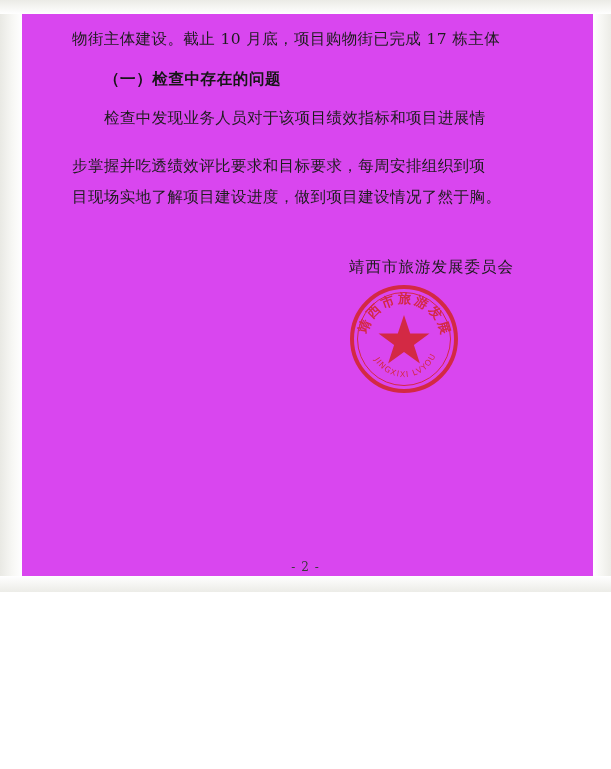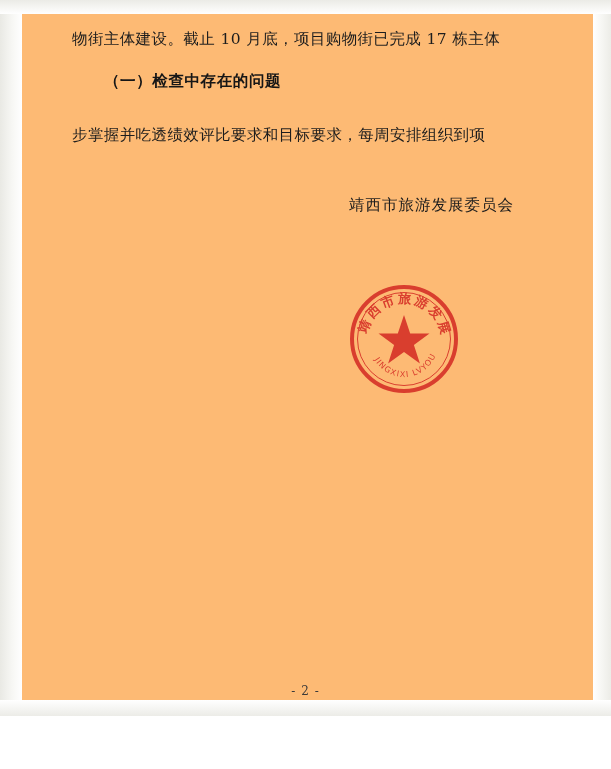--- a/index.html
+++ b/index.html
@@ -9,22 +9,22 @@
   body {
     width: 611px;
     height: 769px;
     background: #ffffff;
     font-family: "Liberation Serif", serif;
     overflow: hidden;
   }
   .page {
     position: relative;
     width: 611px;
-    height: 716px;
-    background: #fdba74;
+    height: 592px;
+    background: #d946ef;
     box-sizing: border-box;
     overflow: hidden;
   }
   
   .scan-edge-left {
     position: absolute;
     left: 0; top: 0; bottom: 0;
     width: 22px;
     background: linear-gradient(to right, #e9e9e4 0%, #f7f7f4 55%, #ffffff 100%);
     pointer-events: none;
@@ -71,21 +71,21 @@
     text-indent: 32px;
   }
   p.heading {
     margin: 0;
     font-size: 15.5px;
     line-height: 31px;
     color: #161616;
     letter-spacing: 0.6px;
     text-indent: 32px;
     font-weight: 700;
-    font-family: Liberation Sans, sans-serif;
+    font-family: Liberation Mono, monospace;
     white-space: pre;
   }
   .gap-sm { height: 7px; }
   .gap-md { height: 10px; }
 
   .signature-block {
     margin-top: 38px;
     text-align: right;
     padding-right: 28px;
   }
@@ -134,27 +134,29 @@
   <div class="content">
 
     <p class="body-line">物街主体建设。截止 10 月底，项目购物街已完成 17 栋主体</p>
 
     <div class="gap-md"></div>
 
     <p class="heading">（一）检查中存在的问题</p>
 
     <div class="gap-sm"></div>
 
+    <p class="body-line indent-2">检查中发现业务人员对于该项目绩效指标和项目进展情</p>
 
     <div class="gap-md"></div>
 
 
     <div class="gap-sm"></div>
 
     <p class="body-line">步掌握并吃透绩效评比要求和目标要求，每周安排组织到项</p>
+    <p class="body-line">目现场实地了解项目建设进度，做到项目建设情况了然于胸。</p>
 
     <div class="signature-block">
       <div class="sig-line">靖西市旅游发展委员会</div>
     </div>
 
   </div>
 
   <div class="seal">
     <svg width="112" height="112" viewBox="0 0 112 112" xmlns="http://www.w3.org/2000/svg">
       <g opacity="0.82">

